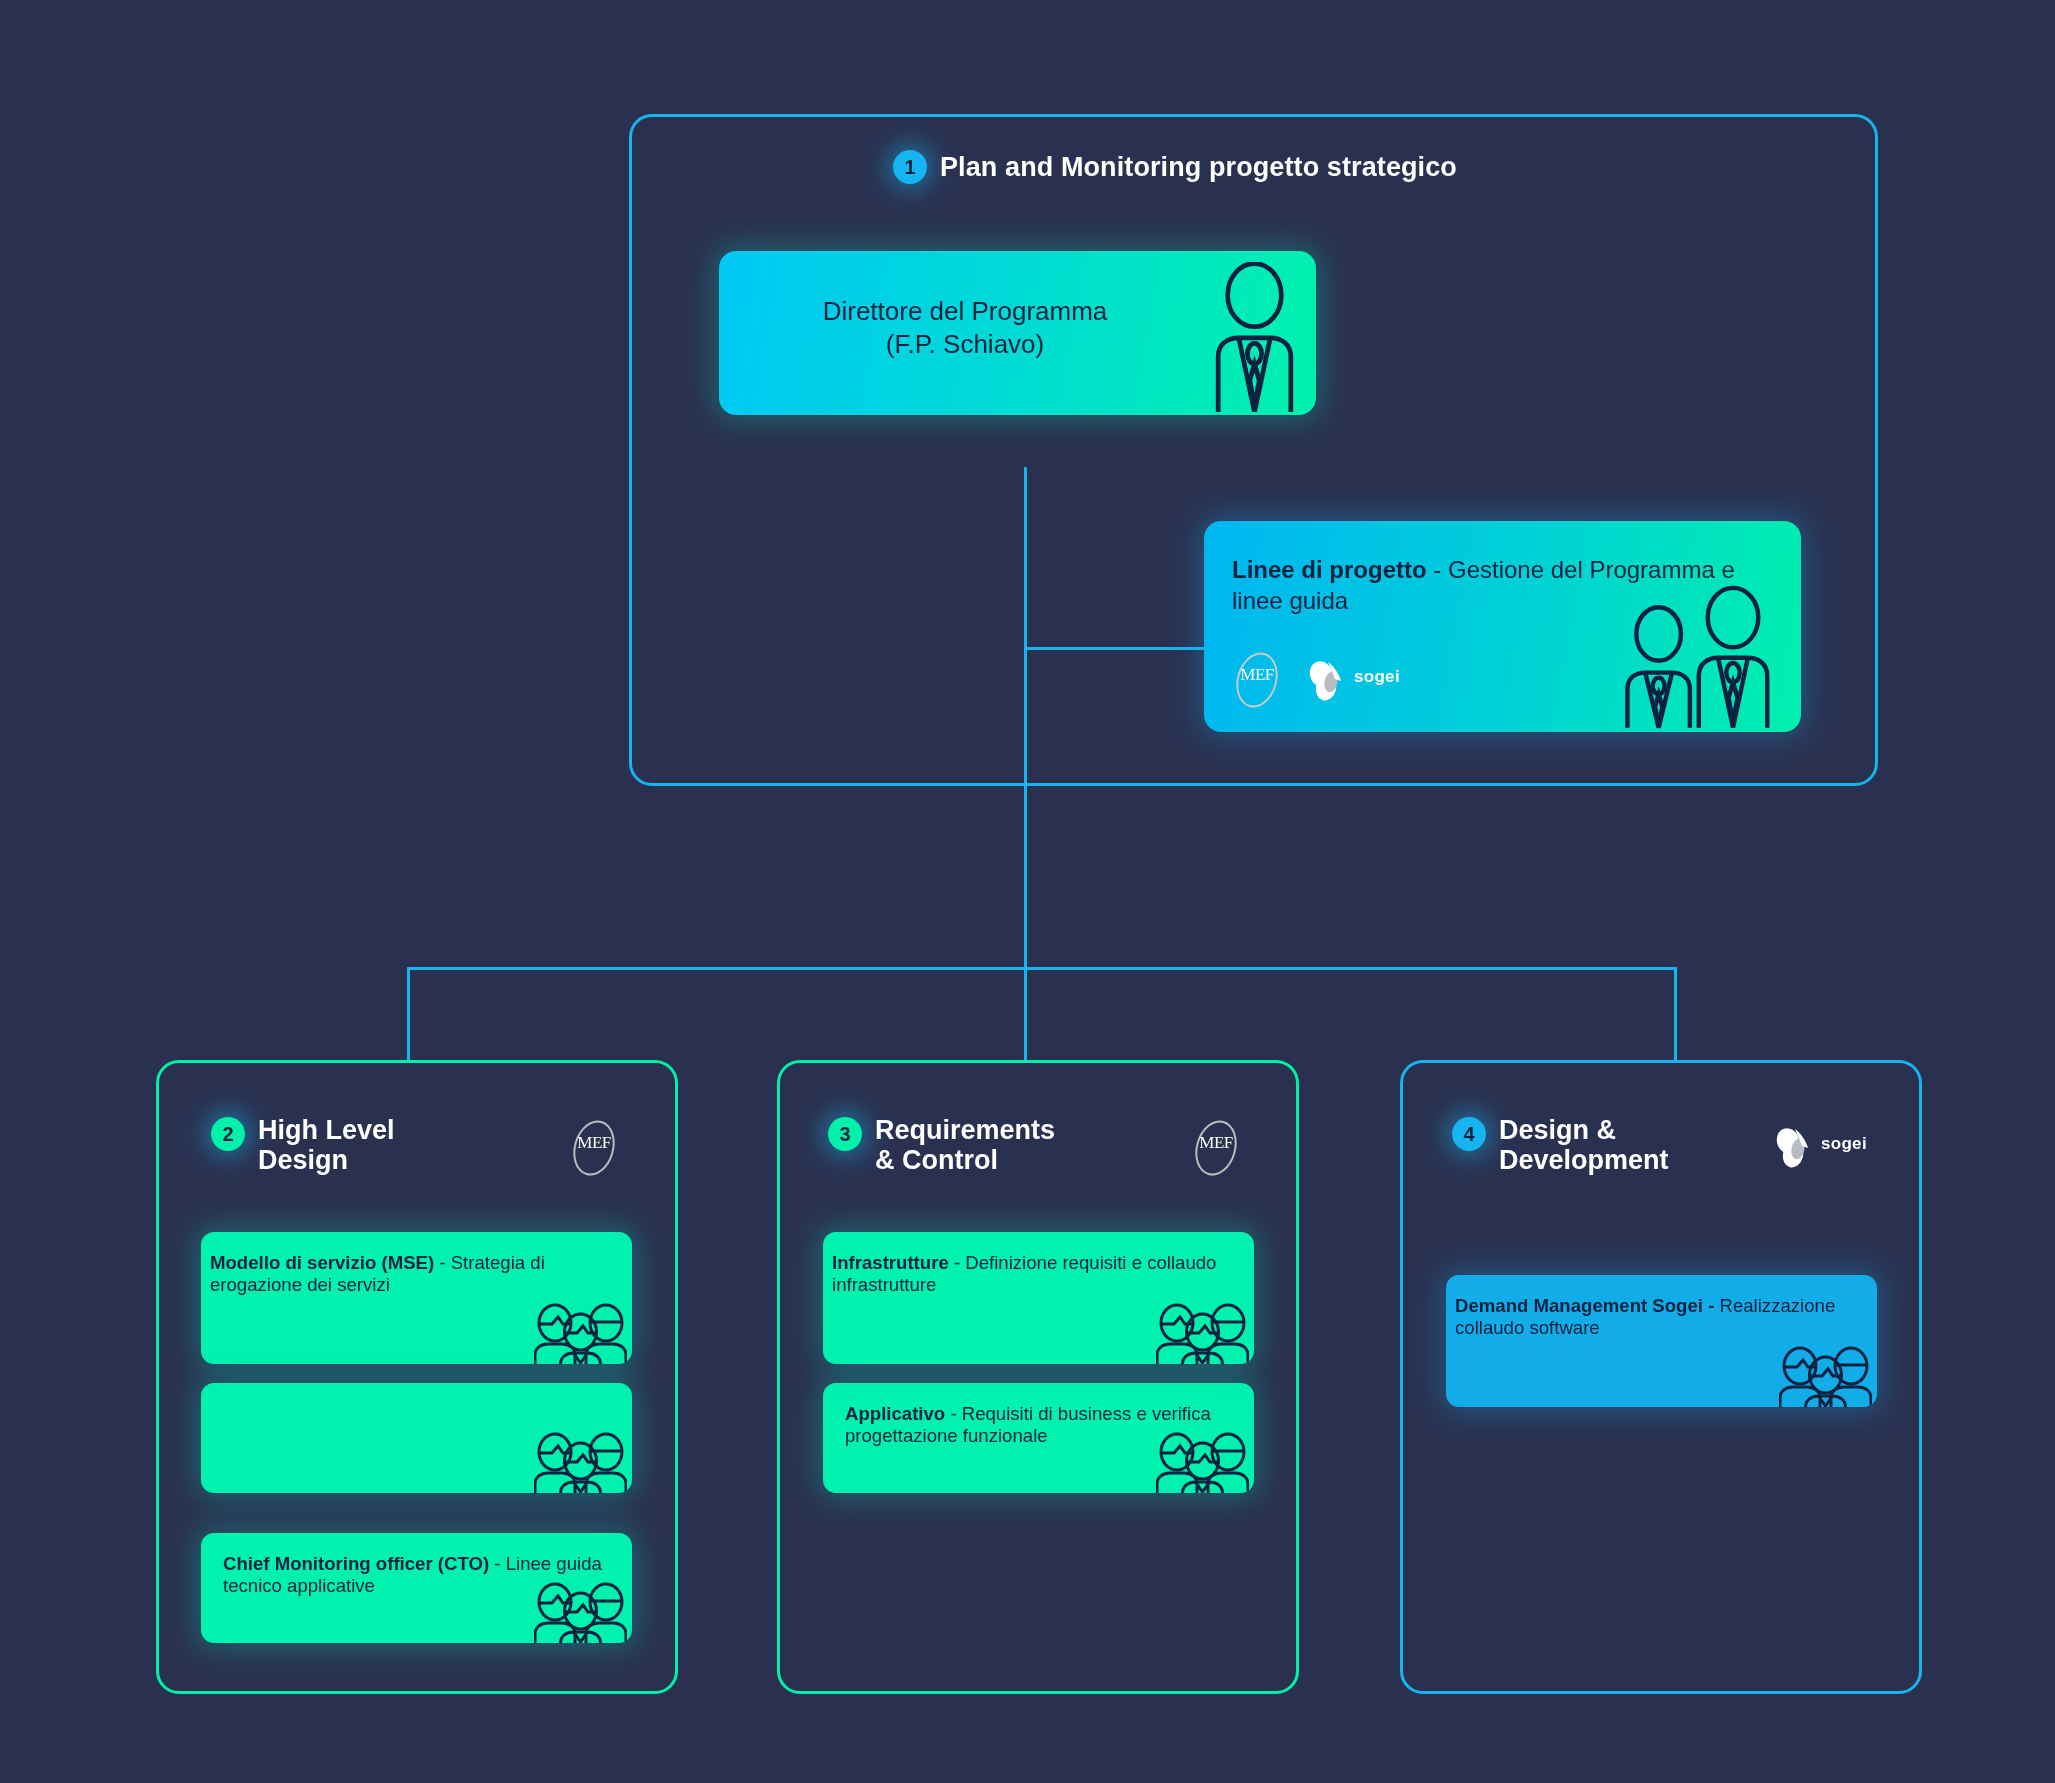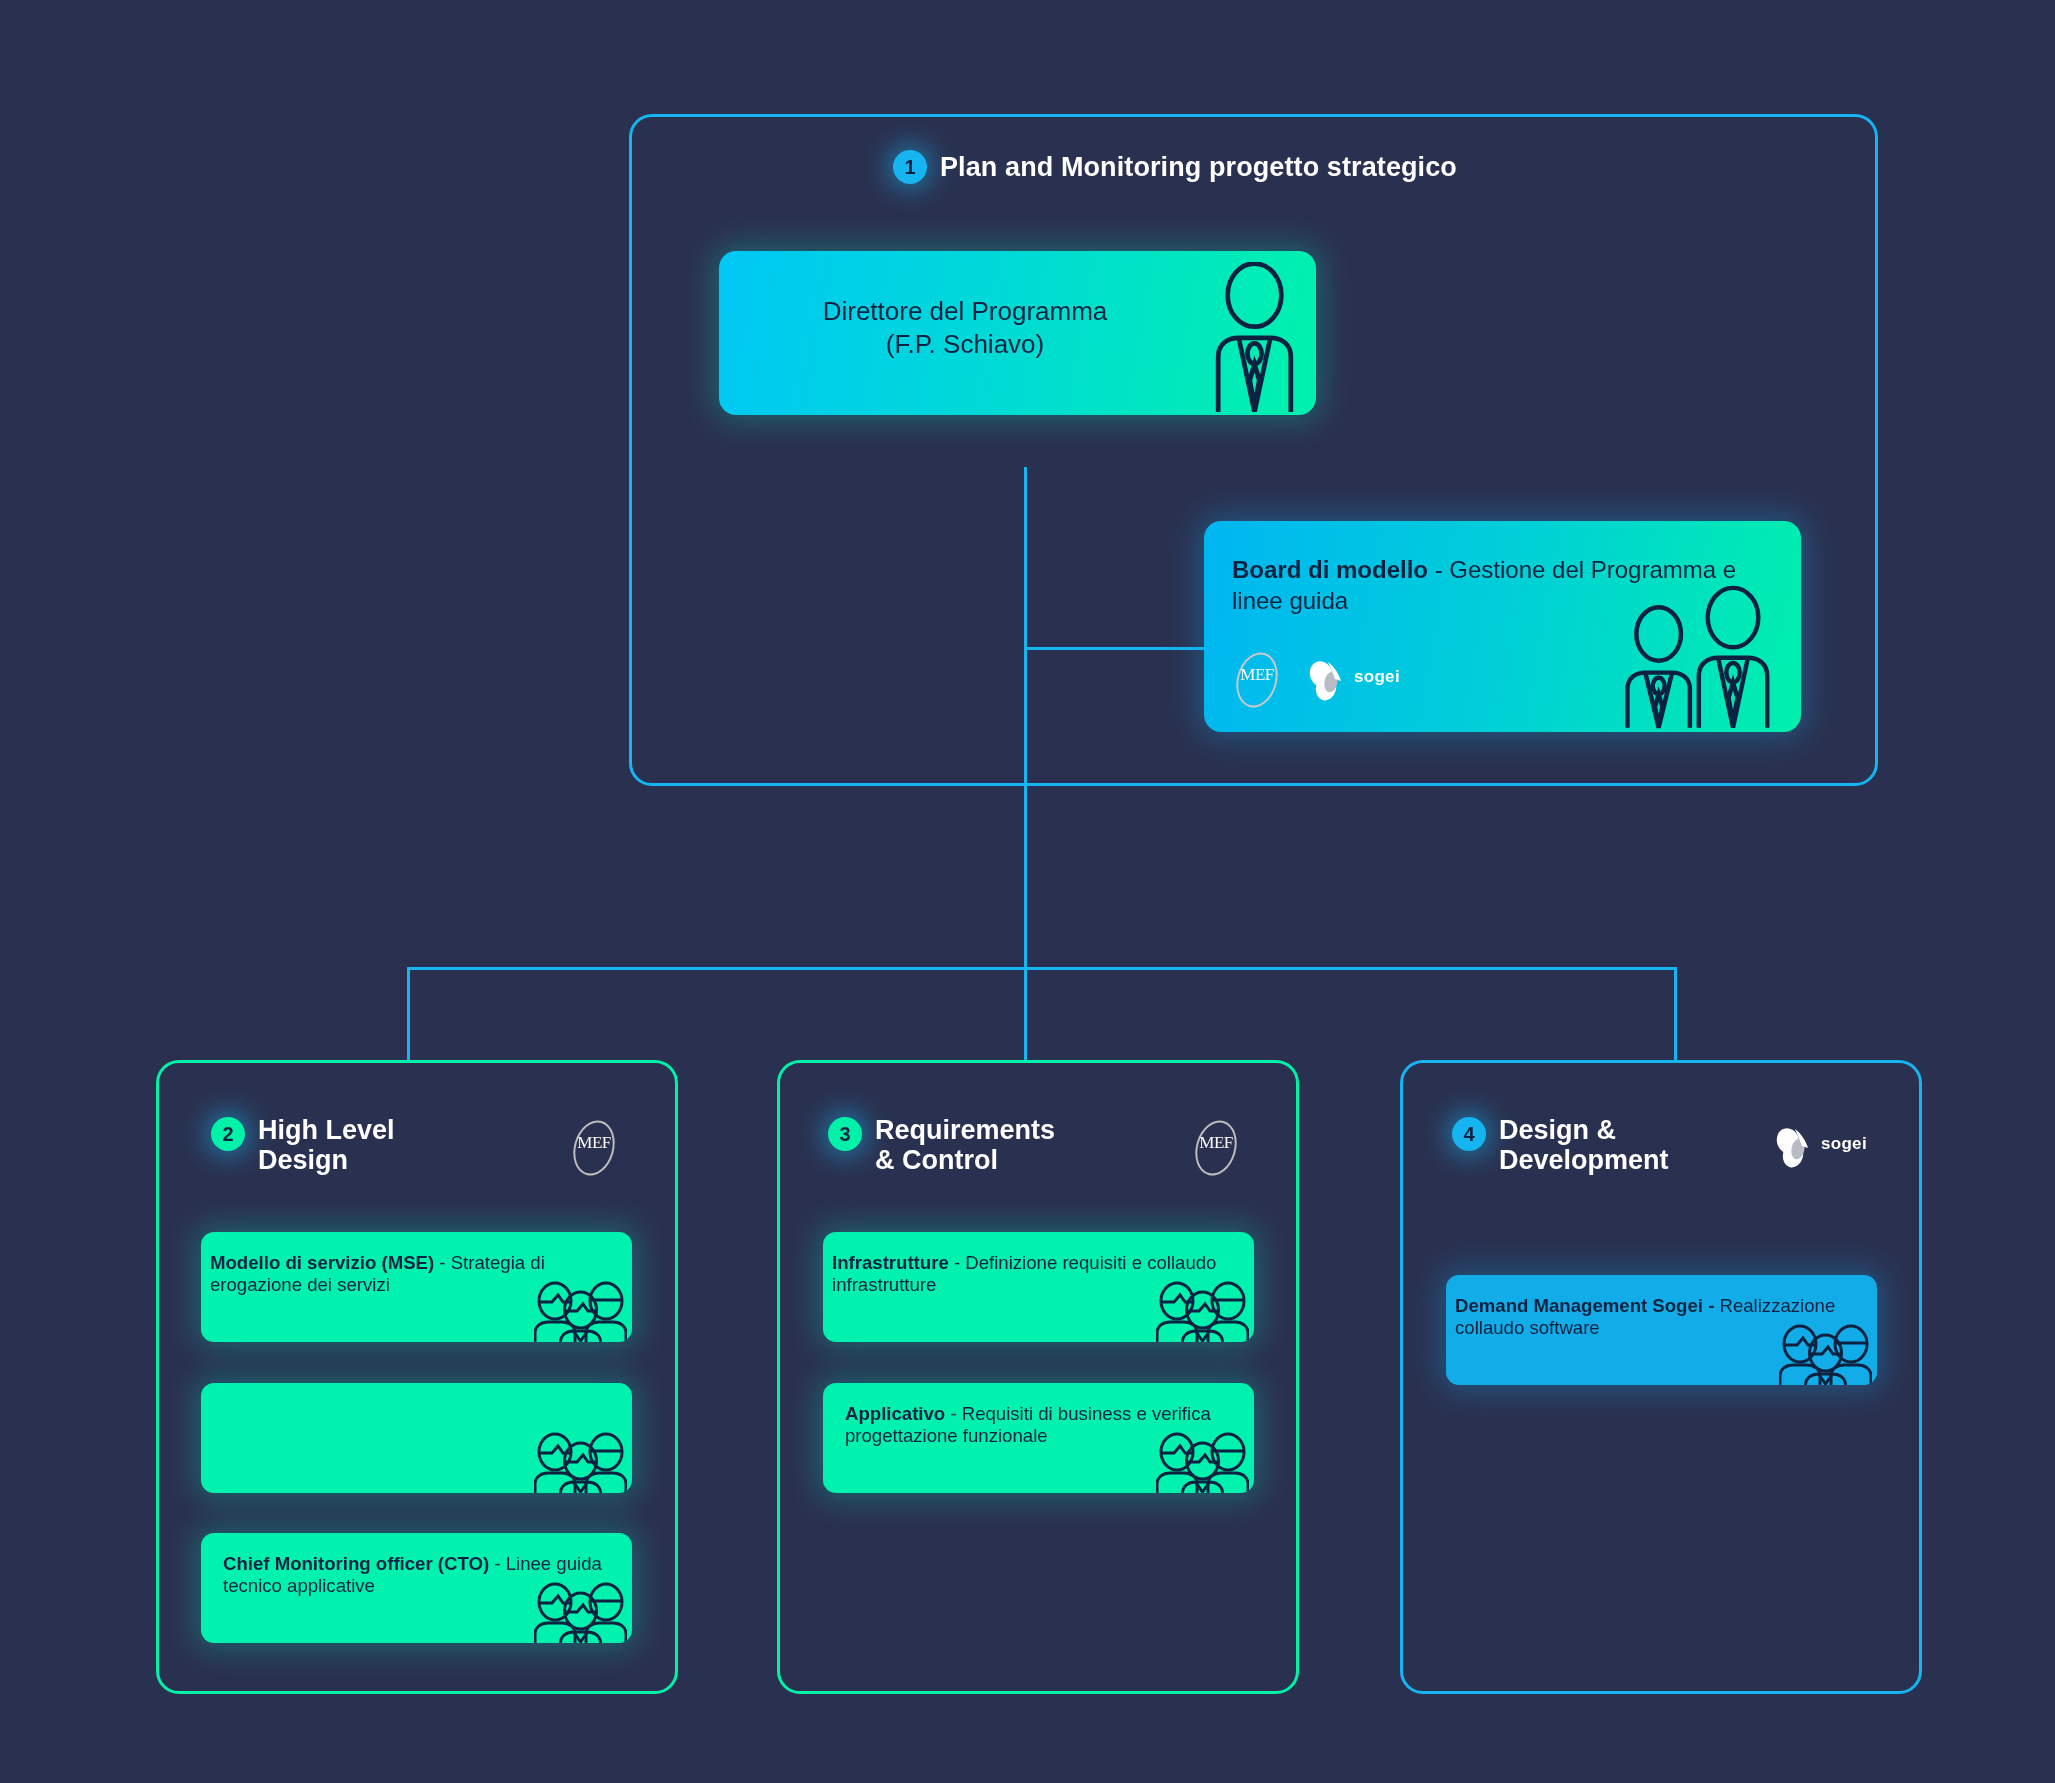--- a/index.html
+++ b/index.html
@@ -114,21 +114,21 @@
   .item-blue{background:#12ade8;}
   .item-card .line{
     font-size:18.6px;line-height:1.18;color:#0d2240;
   }
   .item-card .line b{font-weight:bold;}
 
   
   .c-l{left:201px;width:431px;}
   .c-m{left:823px;width:431px;}
   .c-r{left:1446px;width:431px;margin-top:43px;}
-  .row1{top:1232px;height:110px;padding-left:9px;}
+  .row1{top:1232px;height:132px;padding-left:9px;}
   .row2{top:1383px;height:110px;}
   .row3{top:1533px;height:110px;}
 
   
   .grp-icon{position:absolute;right:5px;bottom:-7px;width:93px;height:70px;}
   .person-icon{position:absolute;}
   .pi-director{right:14px;bottom:3px;width:95px;height:150px;}
   .pi-board{right:10px;bottom:0;width:171px;height:150px;}
 </style>
 </head>
@@ -156,21 +156,21 @@
     <svg class="person-icon pi-director" viewBox="0 0 120 190">
       <ellipse cx="60" cy="42" rx="34" ry="40" fill="none" stroke="#0d2240" stroke-width="6"></ellipse>
       <path d="M14 190 V120 C14 104 26 96 40 96 H80 C94 96 106 104 106 120 V190" fill="none" stroke="#0d2240" stroke-width="6"></path>
       <path d="M40 96 L60 190 L80 96" fill="none" stroke="#0d2240" stroke-width="6"></path>
       <ellipse cx="60" cy="116" rx="9" ry="13" fill="none" stroke="#0d2240" stroke-width="6"></ellipse>
       <path d="M60 129 L54 150 L60 182 L66 150 Z" fill="none" stroke="#0d2240" stroke-width="6"></path>
     </svg>
   </div>
 
   <div class="card card-board glow-blue">
-    <div class="txt"><b>Board di modello</b><span> - Gestione del Programma e linee guida</span></div>
+    <div class="txt"><b>Linee di progetto</b><span> - Gestione del Programma e linee guida</span></div>
     <div class="brands">
       <div class="mef dark">
         <div class="ring"></div>
         <div class="letters">MEF</div>
       </div>
       <div class="sogei">
         <svg class="mark" viewBox="0 0 92 84">
           <ellipse cx="34" cy="30" rx="22" ry="26" fill="#ffffff" transform="rotate(-18 34 30)"></ellipse>
           <ellipse cx="44" cy="58" rx="20" ry="25" fill="#ffffff" transform="rotate(14 44 58)"></ellipse>
           <ellipse cx="54" cy="46" rx="13" ry="21" fill="#b9bcc4" transform="rotate(12 54 46)"></ellipse>

